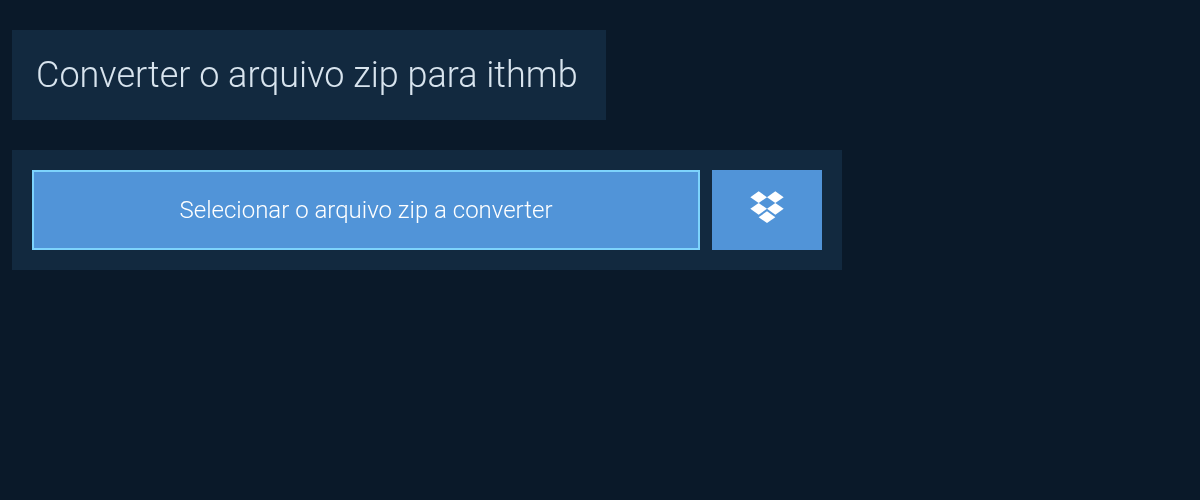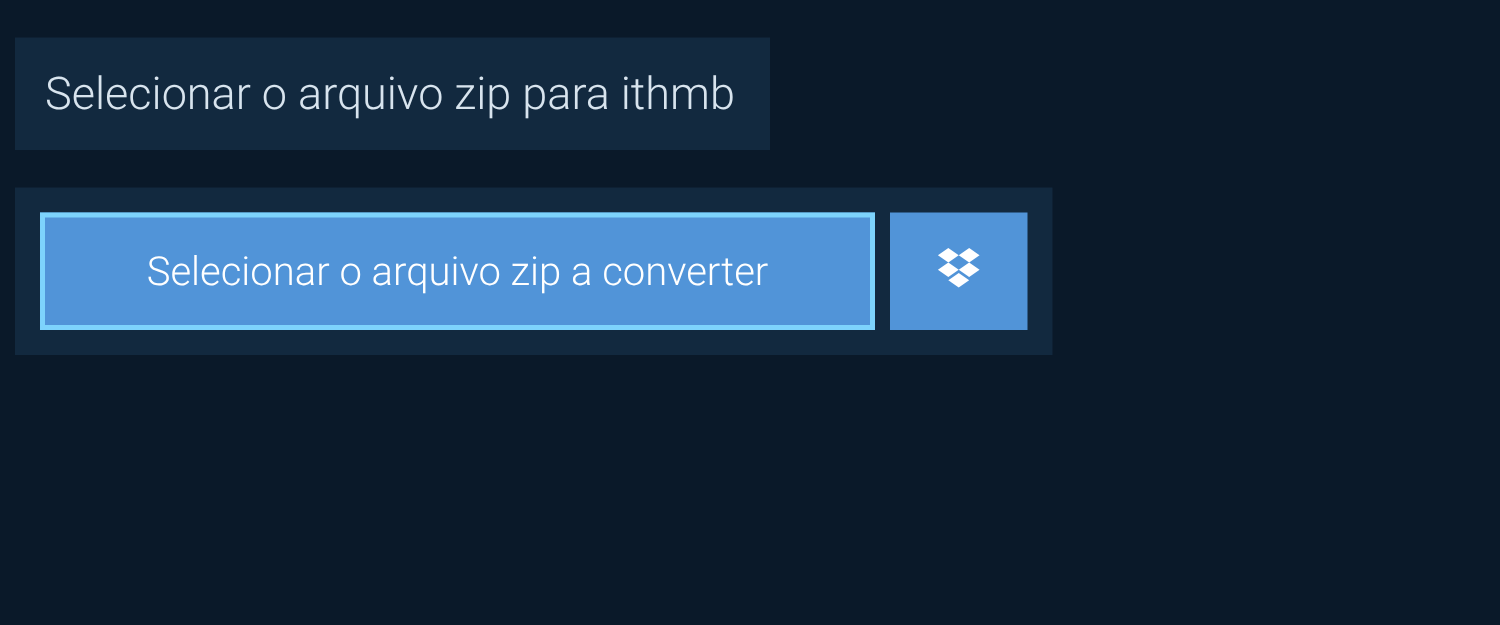--- a/index.html
+++ b/index.html
@@ -28,23 +28,23 @@
       background: #12293f;
       margin-top: 30px;
       margin-left: 12px;
       padding: 20px;
       display: flex;
       gap: 12px;
       width: 830px;
     }
     .select-button {
       background: #5194d8;
-      border: 4px solid #7dd3fc;
+      border: 2px solid #7dd3fc;
       color: #ffffff;
-      font-size: 32px;
+      font-size: 24px;
       font-weight: 300;
       padding: 24px 40px;
       cursor: pointer;
       flex: 1;
       text-align: center;
       display: flex;
       align-items: center;
       justify-content: center;
     }
     .dropbox-button {
@@ -60,21 +60,21 @@
       height: 40px;
       fill: #ffffff;
     }
   </style>
 </head>
 <body>
 
 
 
 <div class="title-bar">
-  <span>Selecionar o arquivo zip para ithmb</span>
+  <span>Converter o arquivo zip para ithmb</span>
 </div>
 
 <div class="upload-panel">
   <div class="select-button">
     <span>Selecionar o arquivo zip a converter</span>
   </div>
   <div class="dropbox-button">
     <span>
       <svg viewBox="0 0 48 48">
         <path d="M14 4 L24 11 L14 18 L4 11 Z"></path>

